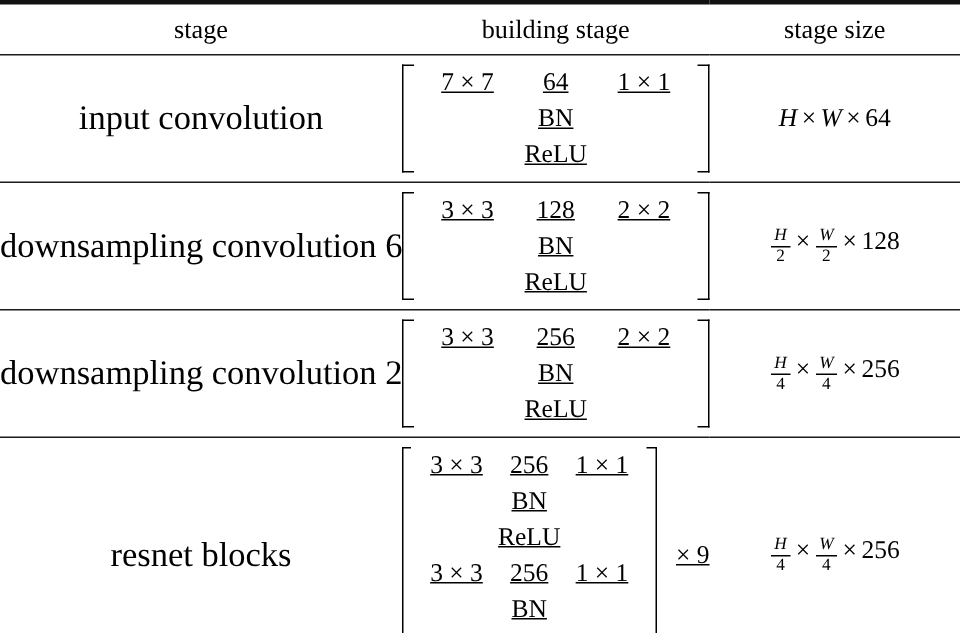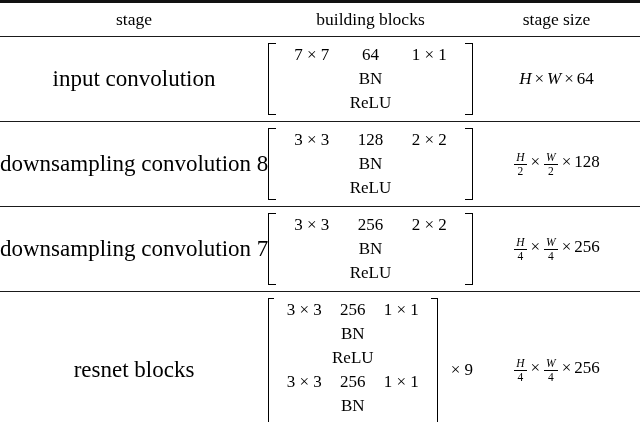--- a/index.html
+++ b/index.html
@@ -90,20 +90,21 @@
 
   
   .blocks-cell {
     padding: 6px 0;
   }
   .matrix-row {
     display: flex;
     align-items: center;
     justify-content: center;
     gap: 7px;
+    text-decoration: underline;
   }
   .bracket {
     display: inline-block;
     width: 9px;
     align-self: stretch;
     box-sizing: border-box;
     border-top: 1.7px solid #000;
     border-bottom: 1.7px solid #000;
   }
   .bracket-l {
@@ -155,21 +156,21 @@
   <table class="arch-table">
     <colgroup>
       <col class="c-stage">
       <col class="c-blocks">
       <col class="c-output">
     </colgroup>
 
     <thead>
       <tr class="r-head">
         <th class="rule-top">stage</th>
-        <th class="rule-top">building blocks</th>
+        <th class="rule-top">building stage</th>
         <th class="rule-top">stage size</th>
       </tr>
     </thead>
 
     <tbody>
 
       <tr class="stage-1">
         <td class="stage-cell rule-thin">input convolution</td>
         <td class="blocks-cell rule-thin">
           <div class="matrix-row">
@@ -193,21 +194,21 @@
             </span>
             <span class="bracket bracket-r"></span>
           </div>
         </td>
         <td class="output-cell rule-thin">
           <span class="math"><span class="mi">H</span><span class="op">×</span><span class="mi">W</span><span class="op">×</span><span class="mn">64</span></span>
         </td>
       </tr>
 
       <tr class="stage-2">
-        <td class="stage-cell rule-thin">downsampling convolution 8</td>
+        <td class="stage-cell rule-thin">downsampling convolution 6</td>
         <td class="blocks-cell rule-thin">
           <div class="matrix-row">
             <span class="bracket bracket-l"></span>
             <span class="matrix-body">
               <span class="m-row">
                 <span class="m-cell col-k math">3 × 3</span>
                 <span class="m-cell col-c math">128</span>
                 <span class="m-cell col-s math">2 × 2</span>
               </span>
               <span class="m-row">
@@ -223,21 +224,21 @@
             </span>
             <span class="bracket bracket-r"></span>
           </div>
         </td>
         <td class="output-cell rule-thin">
           <span class="math"><span class="frac"><span class="num mi">H</span><span class="den mn">2</span></span><span class="op">×</span><span class="frac"><span class="num mi">W</span><span class="den mn">2</span></span><span class="op">×</span><span class="mn">128</span></span>
         </td>
       </tr>
 
       <tr class="stage-3">
-        <td class="stage-cell rule-thin">downsampling convolution 7</td>
+        <td class="stage-cell rule-thin">downsampling convolution 2</td>
         <td class="blocks-cell rule-thin">
           <div class="matrix-row">
             <span class="bracket bracket-l"></span>
             <span class="matrix-body">
               <span class="m-row">
                 <span class="m-cell col-k math">3 × 3</span>
                 <span class="m-cell col-c math">256</span>
                 <span class="m-cell col-s math">2 × 2</span>
               </span>
               <span class="m-row">

